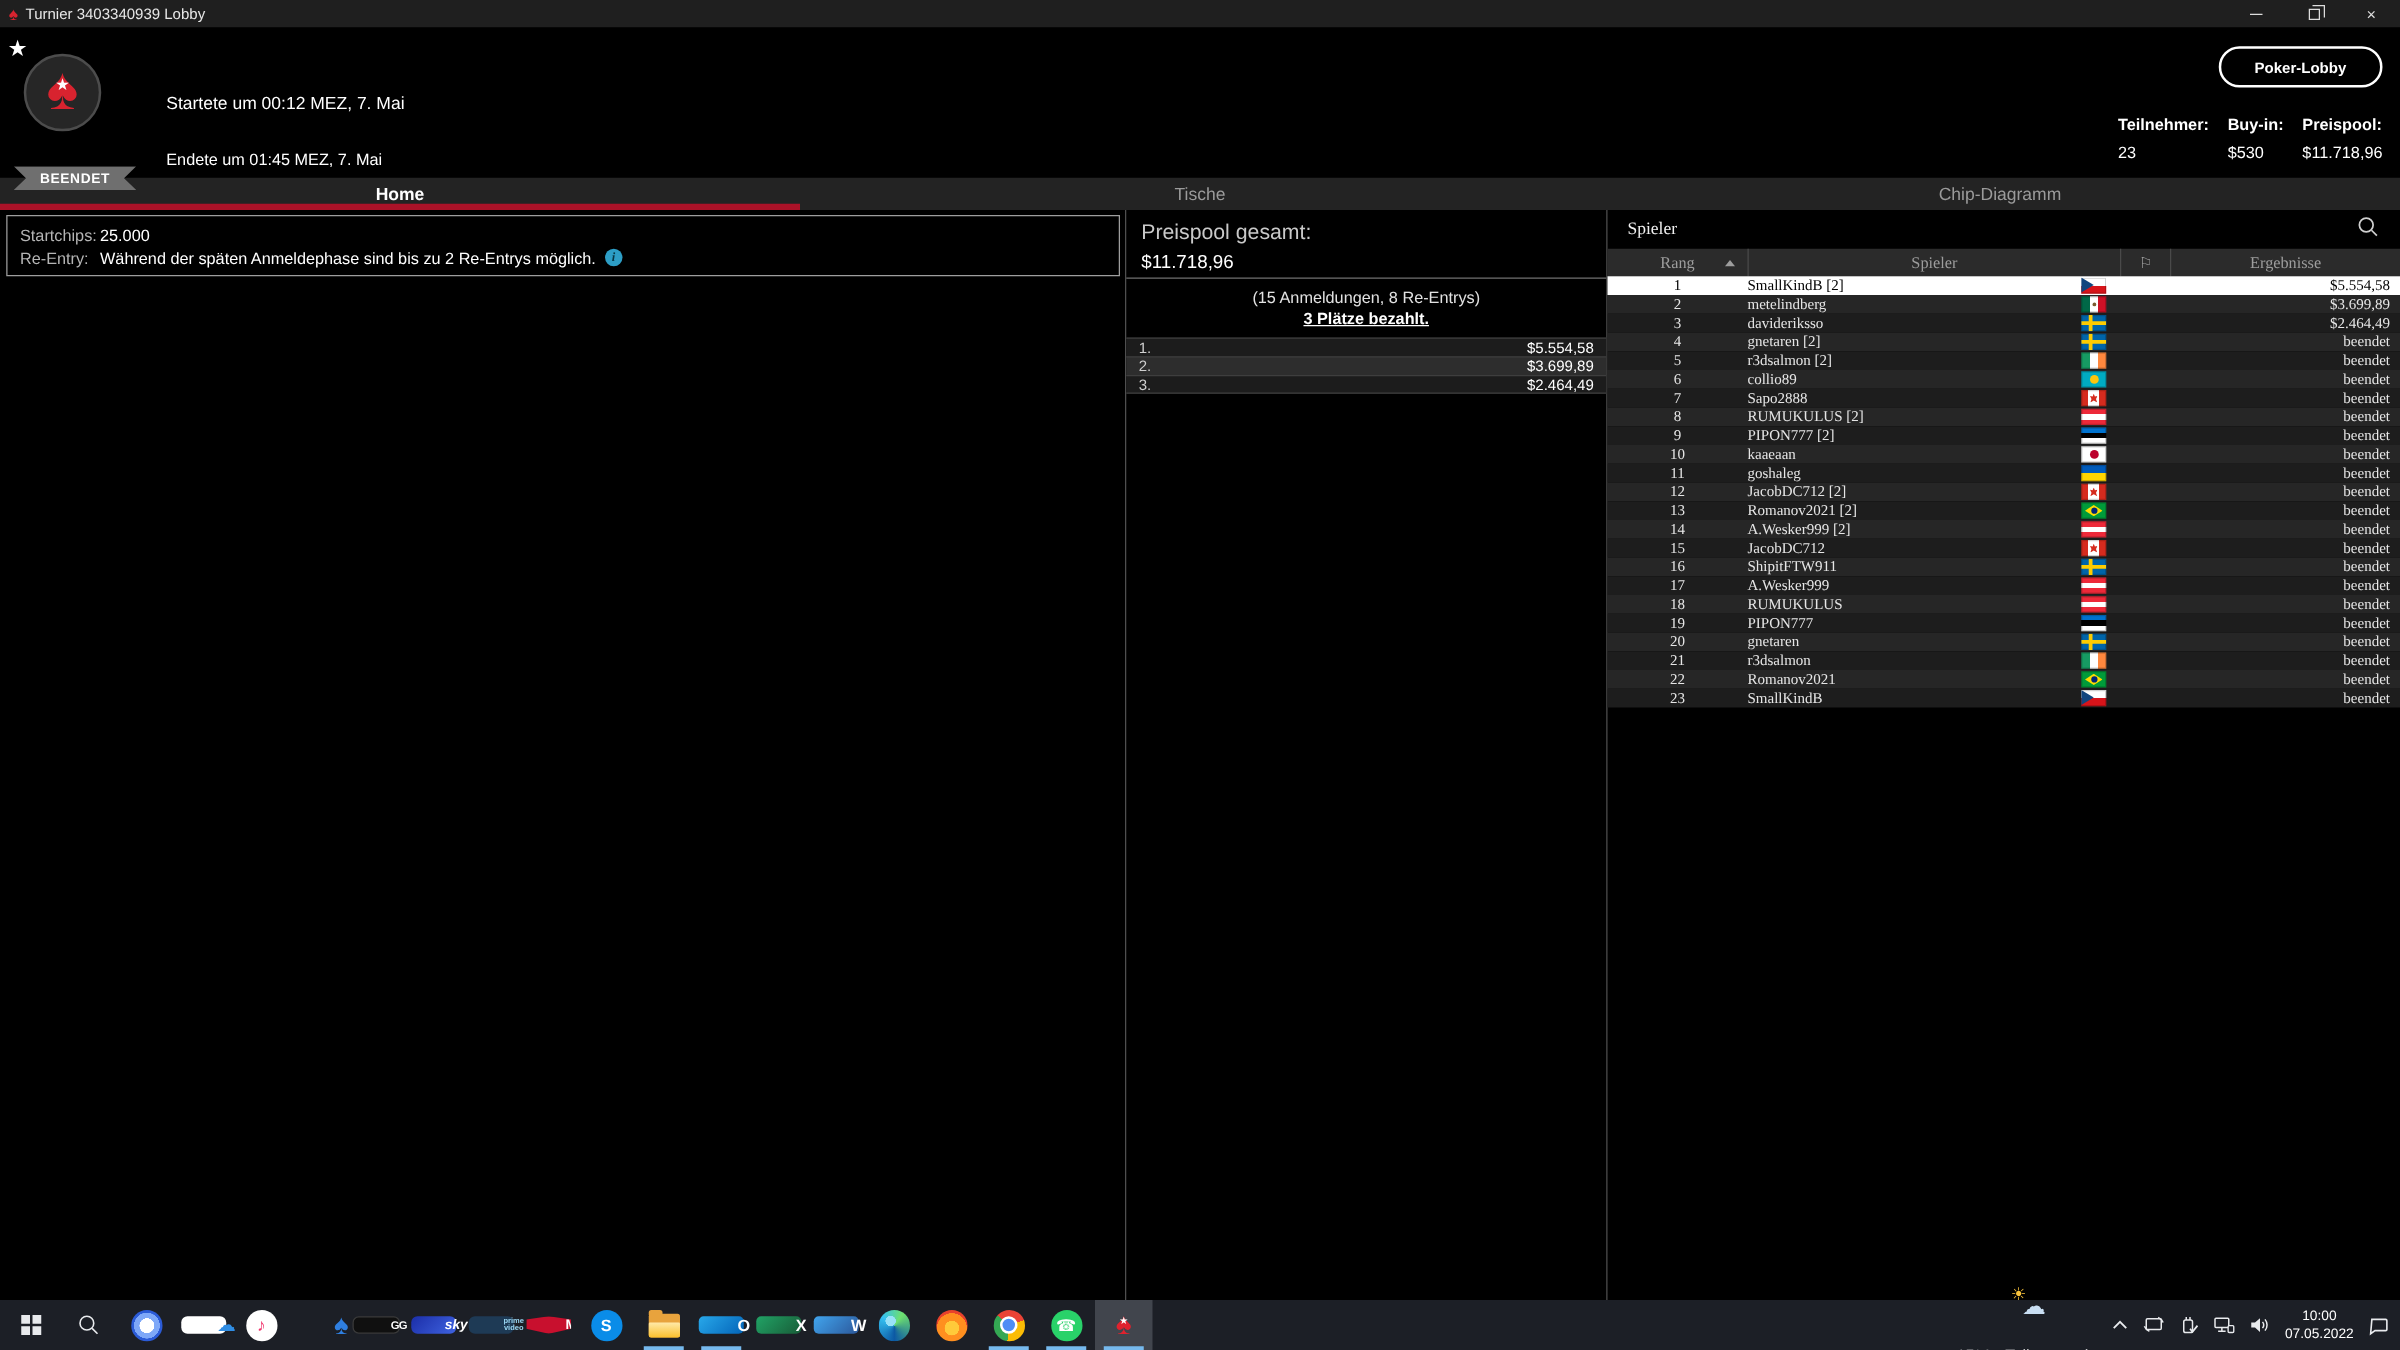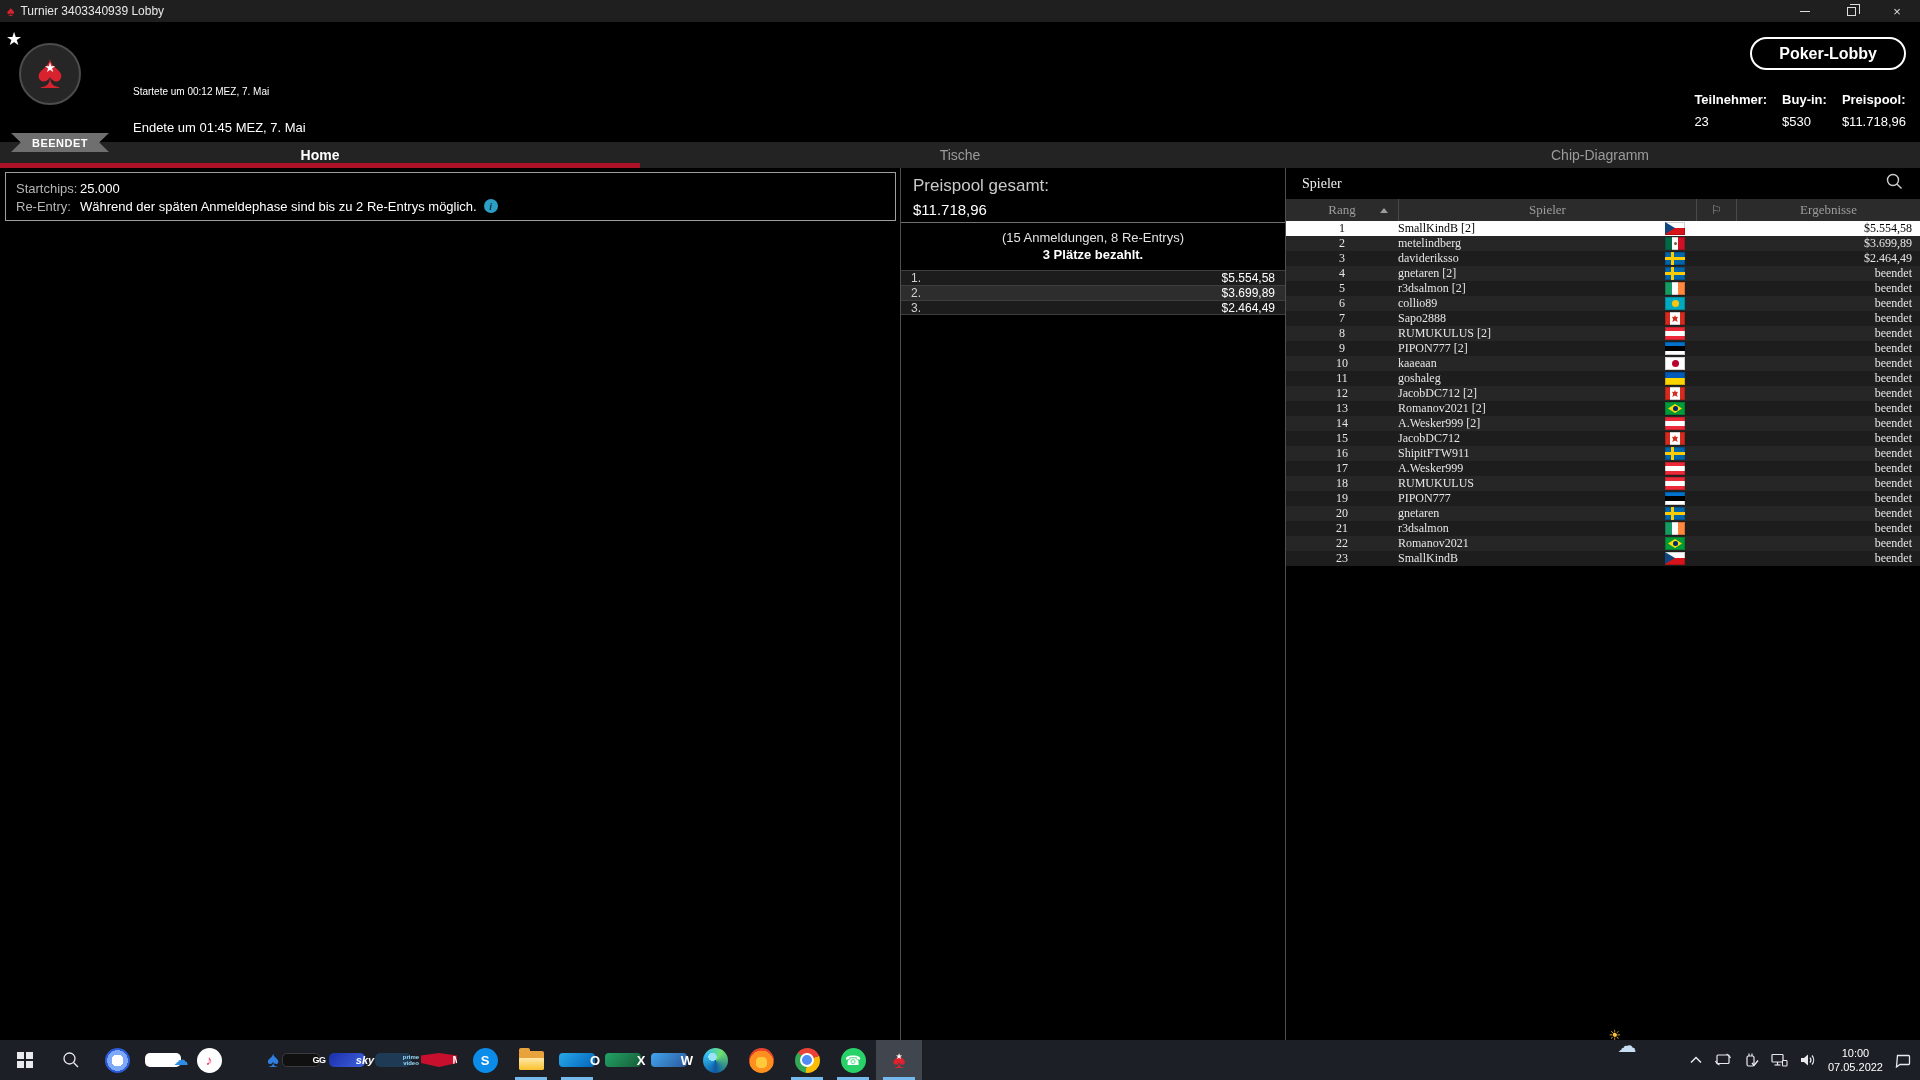--- a/index.html
+++ b/index.html
@@ -16,23 +16,23 @@
   .glyph-restore::before { content:""; position:absolute; top:-4px; left:2px; width:9px; height:9px; border:1px solid #ddd; border-bottom:0; border-left:0; }
 
   
   .header { height:120px; background:#000; position:relative; color:#fff; }
   .fav-star { position:absolute; left:6px; top:6px; font-size:18px; color:#fff; }
   .logo { position:absolute; left:19px; top:21px; width:62px; height:62px; border-radius:50%; background:#262626; border:2px solid #4c4c4c; display:flex; align-items:center; justify-content:center; }
   .logo-spade { font-size:48px; color:#d8232f; line-height:1; margin-top:-4px; }
   .logo-star { position:absolute; top:15px; left:50%; transform:translateX(-50%); font-size:13px; color:#fff; }
   .ribbon { position:absolute; left:11px; top:111px; width:98px; height:19px; background:#6f6f6f; color:#fff; font-size:11px; font-weight:bold; letter-spacing:.5px; display:flex; align-items:center; justify-content:center; clip-path:polygon(0 0,100% 0,90% 50%,100% 100%,0 100%,10% 50%); }
   .h-title { position:absolute; left:133px; top:16px; font-size:19px; font-weight:bold; }
-  .h-started { position:absolute; left:133px; top:64px; font-size:10px; }
+  .h-started { position:absolute; left:133px; top:52px; font-size:14px; }
   .h-ended { position:absolute; left:133px; top:98px; font-size:13px; }
-  .lobby-btn { position:absolute; right:14px; top:15px; height:33px; padding:0 27px; border:2px solid #fff; border-radius:17px; background:transparent; color:#fff; font-size:16px; font-weight:bold; display:flex; align-items:center; font-family:inherit; }
+  .lobby-btn { position:absolute; right:14px; top:15px; height:33px; padding:0 27px; border:2px solid #fff; border-radius:17px; background:transparent; color:#fff; font-size:12px; font-weight:bold; display:flex; align-items:center; font-family:inherit; }
   .h-stats { position:absolute; right:14px; top:70px; display:flex; gap:15px; }
   .stat-col { display:flex; flex-direction:column; gap:7px; }
   .stat-label { font-size:13px; font-weight:bold; color:#fff; }
   .stat-value { font-size:13px; color:#fff; }
 
   
   .tabbar { height:26px; background:#232323; display:flex; }
   .tab { flex:1; display:flex; align-items:center; justify-content:center; color:#9b9b9b; font-size:14px; position:relative; cursor:default; }
   .tab.active { color:#fff; font-weight:bold; }
   .tab.active::after { content:""; position:absolute; left:0; right:0; bottom:0; height:5px; background:#ab1228; }
@@ -44,21 +44,21 @@
   .info-box { margin:4px 4px 0 5px; height:49px; border:1px solid #9e9e9e; padding:6px 10px; font-size:13px; color:#fff; }
   .info-row { display:flex; align-items:center; height:18px; }
   .info-label { width:64px; color:#b5b5b5; }
   .info-icon { width:14px; height:14px; min-width:14px; border-radius:50%; background:#2d9ec6; color:#073642; font-size:10px; font-weight:bold; font-style:italic; display:inline-flex; align-items:center; justify-content:center; margin-left:7px; font-family:"Liberation Serif",serif; }
 
   .mid-col { width:386px; border-left:1px solid #4f4f4f; border-right:1px solid #4f4f4f; }
   .pp-box { height:55px; border-bottom:1px solid #707070; padding:8px 12px; }
   .pp-label { font-size:17px; color:#c9c9c9; }
   .pp-total { font-size:15px; color:#fff; margin-top:5px; }
   .reg-line { text-align:center; font-size:13px; color:#e2e2e2; margin-top:7px; }
-  .paid-line { text-align:center; font-size:13px; color:#fff; font-weight:bold; margin-top:2px; margin-bottom:8px; }
+  .paid-line { text-align:center; font-size:13px; color:#fff; font-weight:bold; margin-top:2px; margin-bottom:8px;text-decoration:underline; }
   .prize-row { height:15px; display:flex; align-items:center; justify-content:space-between; padding:0 10px; font-size:12px; border-top:1px solid #3e3e3e; }
   .prize-row:last-child { border-bottom:1px solid #3e3e3e; }
   .prize-row.i-even { background:#1c1c1c; }
   .prize-row.i-odd { background:#2d2d2d; }
   .prize-place { color:#cfcfcf; }
   .prize-amount { color:#fff; }
 
   .right-col { flex:1; display:flex; flex-direction:column;font-family:Liberation Serif, serif; }
   .players-title { height:31px; display:flex; align-items:center; padding:0 16px; color:#f0f0f0; font-size:14px; }
   .search-icon { margin-left:auto; }

